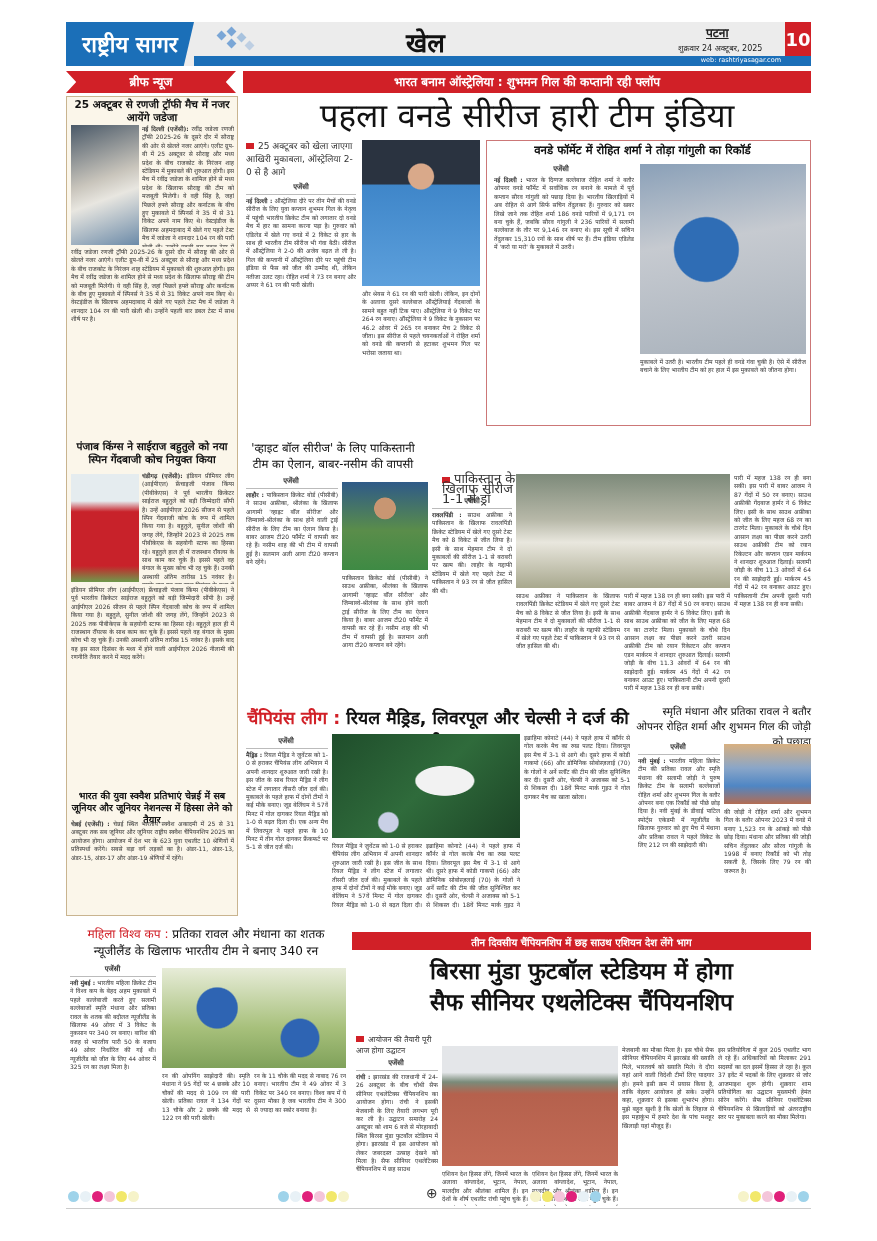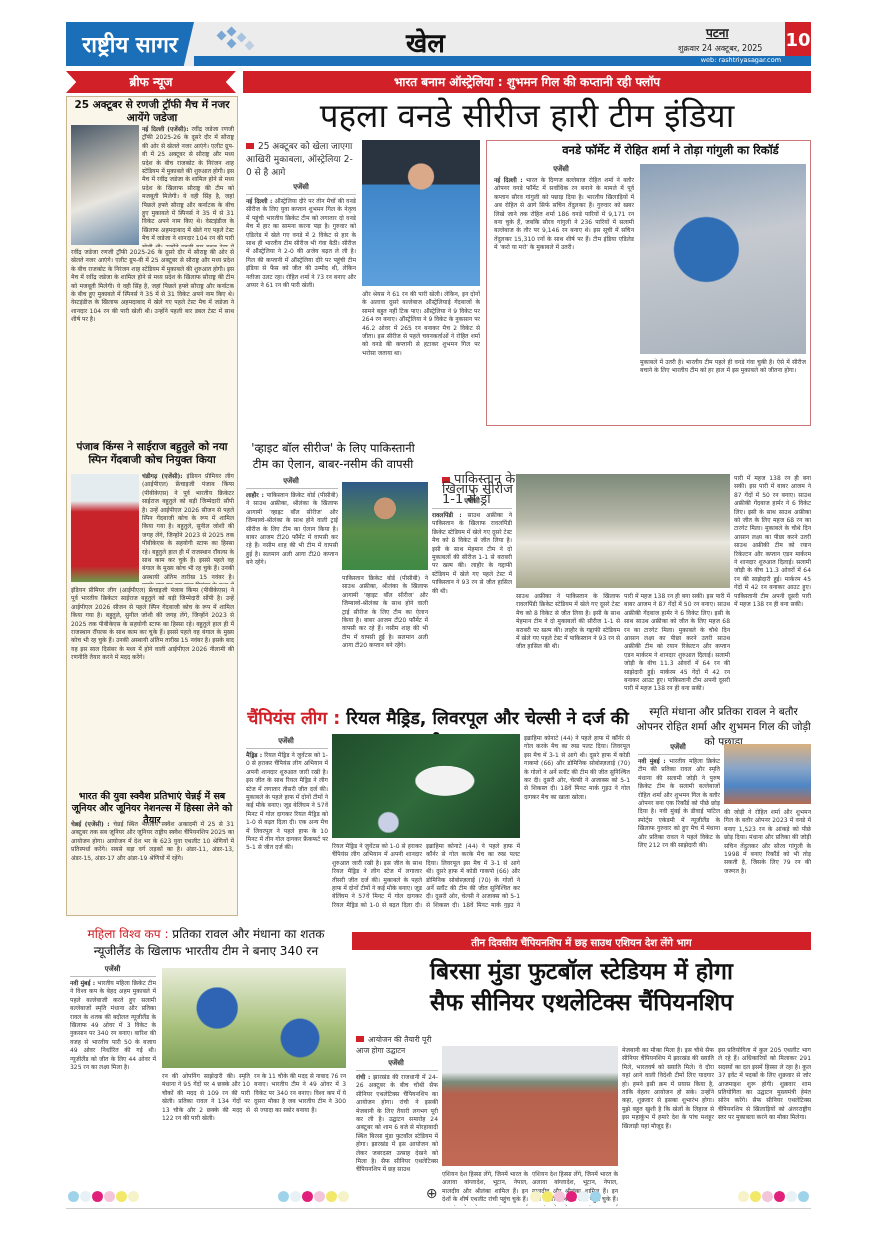--- a/index.html
+++ b/index.html
@@ -71,21 +71,21 @@
   <div class="col" style="left:5px;top:798px;width:163px;height:92px"><b>चेन्नई (एजेंसी) :</b> <span>चेन्नई स्थित भारतीय स्क्वैश अकादमी में 25 से 31 अक्टूबर तक सब जूनियर और जूनियर राष्ट्रीय स्क्वैश चैंपियनशिप 2025 का आयोजन होगा। आयोजन में देश भर के 623 युवा एथलीट 10 श्रेणियों में प्रतिस्पर्धा करेंगे। सबसे बड़ा वर्ग लड़कों का है। अंडर-11, अंडर-13, अंडर-15, अंडर-17 और अंडर-19 श्रेणियों में रहेंगे।</span></div>
 
   <div class="hd" style="left:177px;top:74px;width:568px;font-size:33px;line-height:40px;font-weight:400">पहला वनडे सीरीज हारी टीम इंडिया</div>
   <div class="bul" style="left:180px;top:118px;width:110px"><i></i><span>25 अक्टूबर को खेला जाएगा आखिरी मुकाबला, ऑस्ट्रेलिया 2-0 से है आगे</span></div>
   <div class="ag" style="left:180px;top:160px;width:110px">एजेंसी</div>
   <div class="col" style="left:180px;top:172px;width:110px;height:230px;border-top:1px solid #bbb;padding-top:2px"><b>नई दिल्ली :</b> <span>ऑस्ट्रेलिया दौरे पर तीन मैचों की वनडे सीरीज के लिए युवा कप्तान शुभमन गिल के नेतृत्व में पहुंची भारतीय क्रिकेट टीम को लगातार दो वनडे मैच में हार का सामना करना पड़ा है। गुरुवार को एडिलेड में खेले गए वनडे में 2 विकेट से हार के साथ ही भारतीय टीम सीरीज भी गंवा बैठी। सीरीज में ऑस्ट्रेलिया ने 2-0 की अजेय बढ़त ले ली है। गिल की कप्तानी में ऑस्ट्रेलिया दौरे पर पहुंची टीम इंडिया से फैंस को जीत की उम्मीद थी, लेकिन नतीजा उलट रहा। रोहित शर्मा ने 73 रन बनाए और अय्यर ने 61 रन की पारी खेली।</span></div>
   <div class="img" style="left:296px;top:118px;width:118px;height:146px;background:radial-gradient(circle at 50% 25%,#d9a98a 0,#d9a98a 10%,transparent 11%),linear-gradient(180deg,#2a3340 0,#2a3340 30%,#3f86c9 31%,#5da0dc 100%)"></div>
   <div class="col" style="left:296px;top:268px;width:118px;height:134px">और श्रेयस ने 61 रन की पारी खेली। लेकिन, इन दोनों के अलावा दूसरे बल्लेबाज ऑस्ट्रेलियाई गेंदबाजों के सामने बहुत नहीं टिक पाए। ऑस्ट्रेलिया ने 9 विकेट पर 264 रन बनाए। ऑस्ट्रेलिया ने 9 विकेट के नुकसान पर 46.2 ओवर में 265 रन बनाकर मैच 2 विकेट से जीता। इस सीरीज से पहले चयनकर्ताओं ने रोहित शर्मा को वनडे की कप्तानी से हटाकर शुभमन गिल पर भरोसा जताया था।</div>
 
   <div style="position:absolute;left:420px;top:118px;width:325px;height:286px;border:1px solid #c77;"></div>
-  <div class="hd" style="left:444px;top:121px;width:321px;font-size:11.5px;line-height:14px">वनडे फॉर्मेट में रोहित शर्मा ने तोड़ा गांगुली का रिकॉर्ड</div>
+  <div class="hd" style="left:416px;top:121px;width:321px;font-size:11.5px;line-height:14px">वनडे फॉर्मेट में रोहित शर्मा ने तोड़ा गांगुली का रिकॉर्ड</div>
   <div class="ag" style="left:430px;top:142px;width:130px">एजेंसी</div>
   <div class="col" style="left:428px;top:154px;width:140px;height:246px"><b>नई दिल्ली :</b> <span>भारत के दिग्गज बल्लेबाज रोहित शर्मा ने बतौर ओपनर वनडे फॉर्मेट में सर्वाधिक रन बनाने के मामले में पूर्व कप्तान सौरव गांगुली को पछाड़ दिया है। भारतीय खिलाड़ियों में अब रोहित से आगे सिर्फ सचिन तेंदुलकर हैं। गुरुवार को खबर लिखे जाने तक रोहित शर्मा 186 वनडे पारियों में 9,171 रन बना चुके हैं, जबकि सौरव गांगुली ने 236 पारियों में सलामी बल्लेबाज के तौर पर 9,146 रन बनाए थे। इस सूची में सचिन तेंदुलकर 15,310 रनों के साथ शीर्ष पर हैं। टीम इंडिया एडिलेड में 'करो या मरो' के मुकाबले में उतरी।</span></div>
   <div class="img" style="left:574px;top:142px;width:166px;height:190px;background:radial-gradient(circle at 40% 45%,#2f6db5 0,#2f6db5 22%,transparent 23%),linear-gradient(170deg,#8aa0b8,#c6cad0 40%,#a9b2bc)"></div>
   <div class="col" style="left:574px;top:336px;width:166px;height:62px">मुकाबले में उतरी है। भारतीय टीम पहले ही वनडे गंवा चुकी है। ऐसे में सीरीज बचाने के लिए भारतीय टीम को हर हाल में इस मुकाबले को जीतना होगा।</div>
 
   <div class="hd" style="left:177px;top:418px;width:180px;font-size:11.5px;line-height:16px;font-weight:normal">'व्हाइट बॉल सीरीज' के लिए पाकिस्तानी टीम का ऐलान, बाबर-नसीम की वापसी</div>
   <div class="ag" style="left:180px;top:454px;width:90px">एजेंसी</div>
   <div class="col" style="left:180px;top:466px;width:92px;height:210px;border-top:1px solid #bbb;padding-top:2px"><b>लाहौर :</b> <span>पाकिस्तान क्रिकेट बोर्ड (पीसीबी) ने साउथ अफ्रीका, श्रीलंका के खिलाफ आगामी 'व्हाइट बॉल सीरीज' और जिम्बाब्वे-श्रीलंका के साथ होने वाली ट्राई सीरीज के लिए टीम का ऐलान किया है। बाबर आजम टी20 फॉर्मेट में वापसी कर रहे हैं। नसीम शाह की भी टीम में वापसी हुई है। सलमान अली आगा टी20 कप्तान बने रहेंगे।</span></div>
   <div class="img" style="left:276px;top:460px;width:86px;height:88px;background:radial-gradient(circle at 50% 30%,#c89672 0,#c89672 14%,transparent 15%),linear-gradient(180deg,#2f5a88,#5a8d4a 55%,#3e8a44)"></div>
   <div class="col" style="left:276px;top:552px;width:86px;height:124px">पाकिस्तान क्रिकेट बोर्ड (पीसीबी) ने साउथ अफ्रीका, श्रीलंका के खिलाफ आगामी 'व्हाइट बॉल सीरीज' और जिम्बाब्वे-श्रीलंका के साथ होने वाली ट्राई सीरीज के लिए टीम का ऐलान किया है। बाबर आजम टी20 फॉर्मेट में वापसी कर रहे हैं। नसीम शाह की भी टीम में वापसी हुई है। सलमान अली आगा टी20 कप्तान बने रहेंगे।</div>
@@ -99,21 +99,21 @@
   <div class="col" style="left:668px;top:452px;width:77px;height:224px">पारी में महज 138 रन ही बना सकी। इस पारी में बाबर आजम ने 87 गेंदों में 50 रन बनाए। साउथ अफ्रीकी गेंदबाज हार्मर ने 6 विकेट लिए। इसी के साथ साउथ अफ्रीका को जीत के लिए महज 68 रन का टारगेट मिला। मुकाबले के चौथे दिन आसान लक्ष्य का पीछा करने उतरी साउथ अफ्रीकी टीम को रयान रिकेल्टन और कप्तान एडन मार्करम ने शानदार शुरुआत दिलाई। सलामी जोड़ी के बीच 11.3 ओवरों में 64 रन की साझेदारी हुई। मार्करम 45 गेंदों में 42 रन बनाकर आउट हुए। पाकिस्तानी टीम अपनी दूसरी पारी में महज 138 रन ही बना सकी।</div>
 
   <div class="hd" style="left:177px;top:684px;width:390px;font-size:17.5px;line-height:24px;font-weight:900;text-align:center"><span style="color:#d12027">चैंपियंस लीग :</span> <span>रियल मैड्रिड, लिवरपूल और चेल्सी ने दर्ज की जीत</span></div>
   <div class="ag" style="left:180px;top:714px;width:80px">एजेंसी</div>
   <div class="col" style="left:180px;top:726px;width:82px;height:160px;border-top:1px solid #bbb;padding-top:2px"><b>मैड्रिड :</b> <span>रियल मैड्रिड ने जुवेंटस को 1-0 से हराकर चैंपियंस लीग अभियान में अपनी शानदार शुरुआत जारी रखी है। इस जीत के साथ रियल मैड्रिड ने लीग स्टेज में लगातार तीसरी जीत दर्ज की। मुकाबले के पहले हाफ में दोनों टीमों ने कई मौके बनाए। जूड बेलिंघम ने 57वें मिनट में गोल दागकर रियल मैड्रिड को 1-0 से बढ़त दिला दी। एक अन्य मैच में लिवरपूल ने पहले हाफ के 10 मिनट में तीन गोल दागकर फ्रैंकफर्ट पर 5-1 से जीत दर्ज की।</span></div>
   <div class="img" style="left:266px;top:712px;width:188px;height:104px;background:radial-gradient(circle at 30% 85%,#c9d0e6 0,#c9d0e6 6%,transparent 7%),radial-gradient(ellipse at 60% 45%,#f2f2f2 0,#f2f2f2 18%,transparent 19%),linear-gradient(135deg,#1f4d2b,#2f6b3b 50%,#1c4426)"></div>
   <div class="col" style="left:266px;top:820px;width:90px;height:66px">रियल मैड्रिड ने जुवेंटस को 1-0 से हराकर चैंपियंस लीग अभियान में अपनी शानदार शुरुआत जारी रखी है। इस जीत के साथ रियल मैड्रिड ने लीग स्टेज में लगातार तीसरी जीत दर्ज की। मुकाबले के पहले हाफ में दोनों टीमों ने कई मौके बनाए। जूड बेलिंघम ने 57वें मिनट में गोल दागकर रियल मैड्रिड को 1-0 से बढ़त दिला दी। एक अन्य मैच में लिवरपूल ने पहले हाफ के 10 मिनट में तीन गोल दागकर फ्रैंकफर्ट पर 5-1 से जीत दर्ज की।</div>
   <div class="col" style="left:360px;top:820px;width:94px;height:66px">इब्राहिमा कोनाटे (44) ने पहले हाफ में कॉर्नर से गोल करके मैच का रुख पलट दिया। लिवरपूल इस मैच में 3-1 से आगे थी। दूसरे हाफ में कोडी गाकपो (66) और डोमिनिक सोबोस्ज़लाई (70) के गोलों ने अर्ने स्लॉट की टीम की जीत सुनिश्चित कर दी। दूसरी ओर, चेल्सी ने अजाक्स को 5-1 से शिकस्त दी। 18वें मिनट मार्क गुइउ ने गोल दागकर मैच का खाता खोला।</div>
   <div class="col" style="left:458px;top:712px;width:106px;height:174px">इब्राहिमा कोनाटे (44) ने पहले हाफ में कॉर्नर से गोल करके मैच का रुख पलट दिया। लिवरपूल इस मैच में 3-1 से आगे थी। दूसरे हाफ में कोडी गाकपो (66) और डोमिनिक सोबोस्ज़लाई (70) के गोलों ने अर्ने स्लॉट की टीम की जीत सुनिश्चित कर दी। दूसरी ओर, चेल्सी ने अजाक्स को 5-1 से शिकस्त दी। 18वें मिनट मार्क गुइउ ने गोल दागकर मैच का खाता खोला।</div>
 
-  <div class="hd" style="left:570px;top:682px;width:175px;font-size:10.5px;line-height:15px;font-weight:normal;text-align:center">स्मृति मंधाना और प्रतिका रावल ने बतौर ओपनर रोहित शर्मा और शुभमन गिल की जोड़ी को पछाड़ा</div>
+  <div class="hd" style="left:570px;top:682px;width:175px;font-size:10.5px;line-height:15px;font-weight:normal;text-align:right">स्मृति मंधाना और प्रतिका रावल ने बतौर ओपनर रोहित शर्मा और शुभमन गिल की जोड़ी को पछाड़ा</div>
   <div class="ag" style="left:572px;top:720px;width:80px">एजेंसी</div>
   <div class="col" style="left:572px;top:732px;width:82px;height:154px;border-top:1px solid #bbb;padding-top:2px"><b>नवी मुंबई :</b> <span>भारतीय महिला क्रिकेट टीम की प्रतिका रावल और स्मृति मंधाना की सलामी जोड़ी ने पुरुष क्रिकेट टीम के सलामी बल्लेबाजों रोहित शर्मा और शुभमन गिल के बतौर ओपनर बना एक रिकॉर्ड को पीछे छोड़ दिया है। नवी मुंबई के डीवाई पाटिल स्पोर्ट्स एकेडमी में न्यूजीलैंड के खिलाफ गुरुवार को हुए मैच में मंधाना और प्रतिका रावल ने पहले विकेट के लिए 212 रन की साझेदारी की।</span></div>
   <div class="img" style="left:658px;top:722px;width:87px;height:60px;background:linear-gradient(180deg,#d8b080,#8aa6c8 40%,#4f86c4 70%,#b46d53)"></div>
   <div class="col" style="left:658px;top:786px;width:87px;height:100px">की जोड़ी ने रोहित शर्मा और शुभमन गिल के बतौर ओपनर 2023 में वनडे में बनाए 1,523 रन के आंकड़े को पीछे छोड़ दिया। मंधाना और प्रतिका की जोड़ी सचिन तेंदुलकर और सौरव गांगुली के 1998 में बनाए रिकॉर्ड को भी तोड़ सकती है, जिसके लिए 79 रन की जरूरत है।</div>
 
   <div class="hd" style="left:0;top:904px;width:280px;font-size:12px;line-height:17px;font-weight:normal"><span style="color:#d12027">महिला विश्व कप :</span> <span>प्रतिका रावल और मंधाना का शतक</span><br><span>न्यूजीलैंड के खिलाफ भारतीय टीम ने बनाए 340 रन</span></div>
   <div class="ag" style="left:4px;top:942px;width:85px">एजेंसी</div>
   <div class="col" style="left:4px;top:954px;width:86px;height:230px;border-top:1px solid #bbb;padding-top:2px"><b>नवी मुंबई :</b> <span>भारतीय महिला क्रिकेट टीम ने विश्व कप के बेहद अहम मुकाबले में पहले बल्लेबाजी करते हुए सलामी बल्लेबाजों स्मृति मंधाना और प्रतिका रावल के शतक की बदौलत न्यूजीलैंड के खिलाफ 49 ओवर में 3 विकेट के नुकसान पर 340 रन बनाए। बारिश की वजह से भारतीय पारी 50 के बजाय 49 ओवर निर्धारित की गई थी। न्यूजीलैंड को जीत के लिए 44 ओवर में 325 रन का लक्ष्य मिला है।</span></div>
   <div class="img" style="left:96px;top:946px;width:184px;height:100px;background:radial-gradient(circle at 30% 40%,#2e64b3 0,#2e64b3 14%,transparent 15%),radial-gradient(circle at 75% 70%,#2e64b3 0,#2e64b3 12%,transparent 13%),linear-gradient(180deg,#e7ecd8,#a7c07b 60%,#7fa15a)"></div>
   <div class="col" style="left:96px;top:1050px;width:88px;height:134px">रन की ओपनिंग साझेदारी की। स्मृति मंधाना ने 95 गेंदों पर 4 छक्के और 10 चौकों की मदद से 109 रन की पारी खेली। प्रतिका रावल ने 134 गेंदों पर 13 चौके और 2 छक्के की मदद से 122 रन की पारी खेली।</div>

